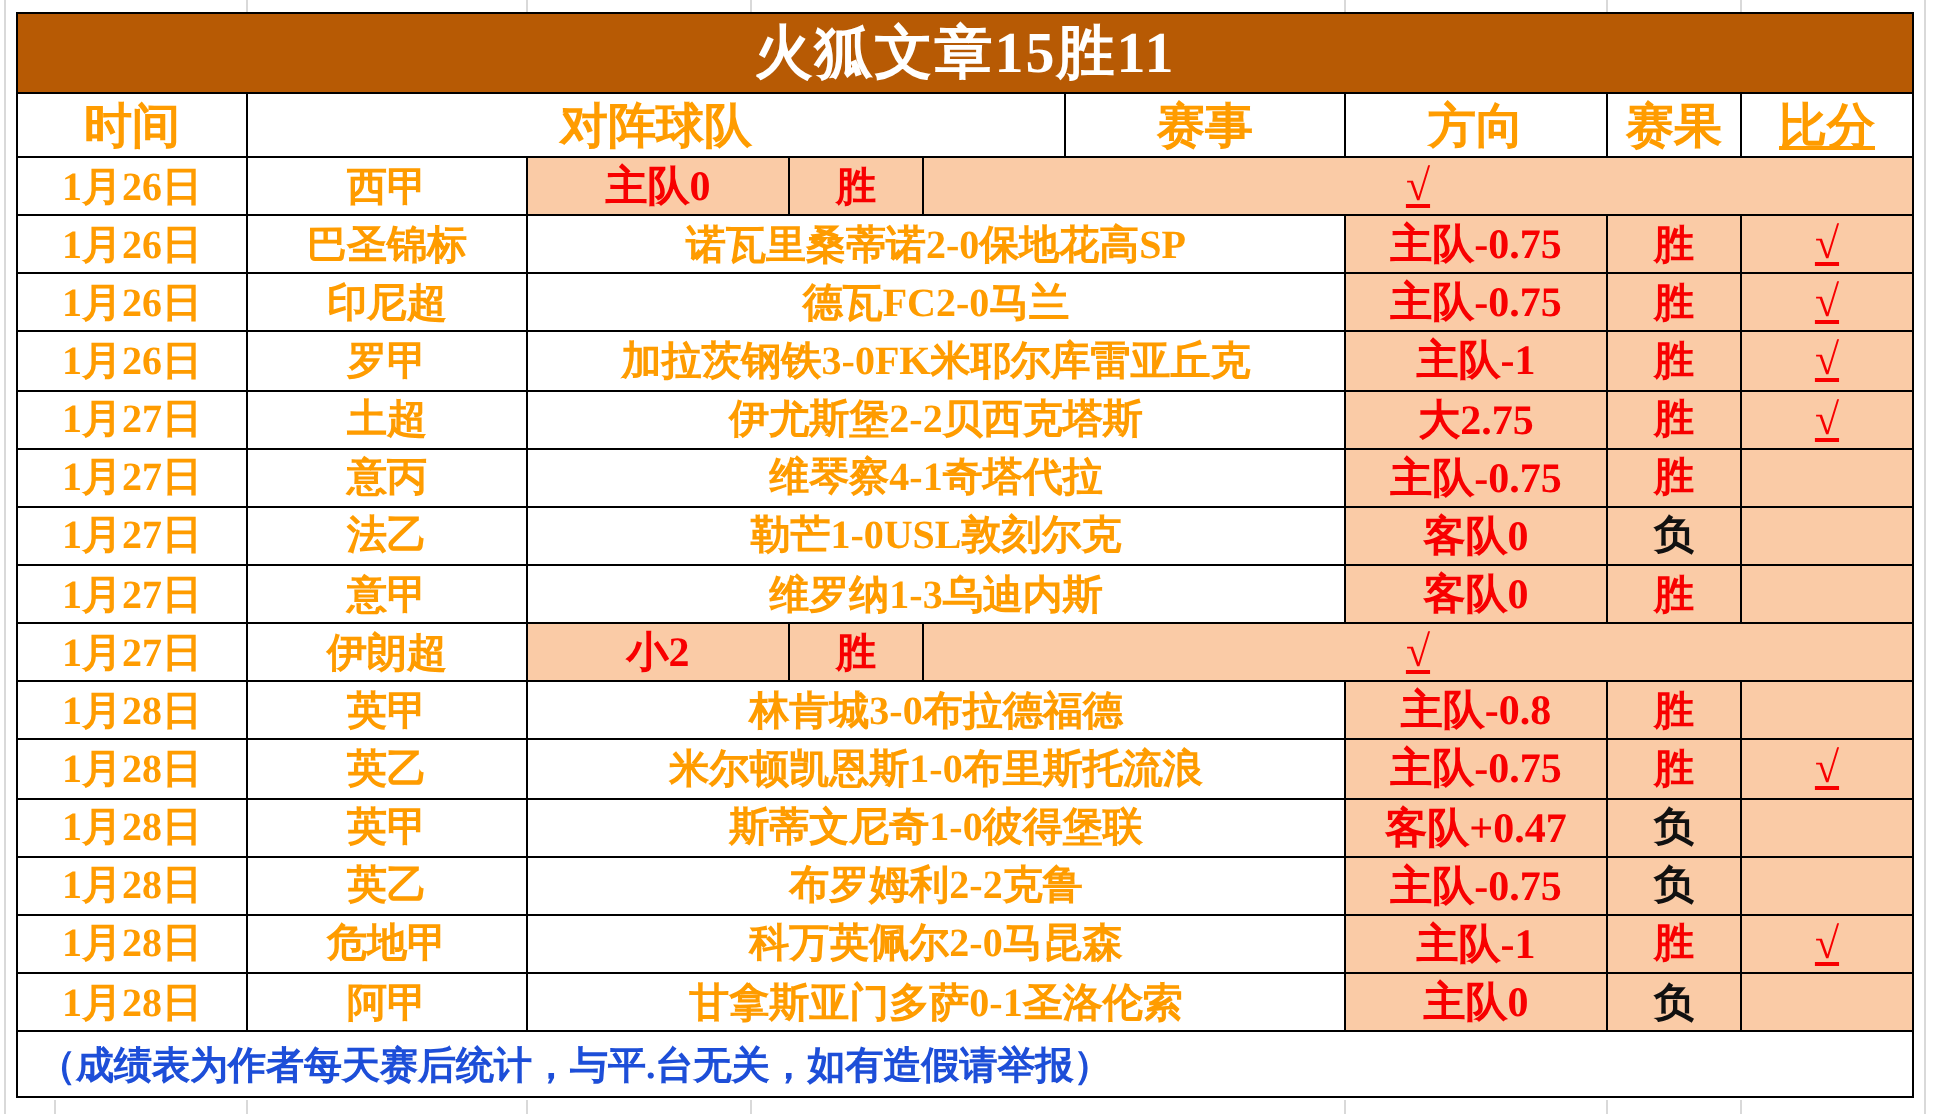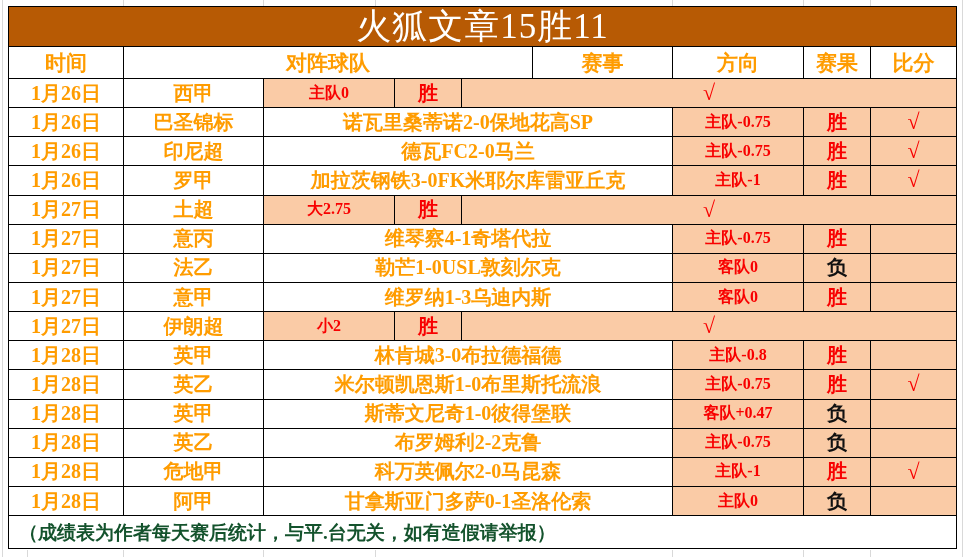--- a/index.html
+++ b/index.html
@@ -9,49 +9,49 @@
   .sheet{position:relative;width:970px;height:557px;background:#ffffff;}
   .gridline{position:absolute;background:#d9d9d9;}
   .gl-v{width:1px;}
   
   .tbl{
     position:absolute;left:8px;top:6px;width:949px;height:543px;
     border:1px solid #000;box-sizing:border-box;background:#fff;
   }
   .titlebar{
     height:40px;line-height:40px;text-align:center;color:#fff;
-    font-size:35px;font-weight:400;border-bottom:1px solid #000;box-sizing:border-box;
+    font-size:29px;font-weight:700;border-bottom:1px solid #000;box-sizing:border-box;
     letter-spacing:1px;
   }
   .row{display:flex;width:100%;box-sizing:border-box;}
   .cell{
     box-sizing:border-box;border-right:1px solid #000;border-bottom:1px solid #000;
     display:flex;align-items:center;justify-content:center;
     font-weight:700;font-size:20px;overflow:hidden;white-space:nowrap;
   }
   .cell:last-child{border-right:none;}
   .c-time{width:115px;}
   .c-league{width:140px;}
   .c-teams{width:409px;}
   .c-dir{width:131px;}
   .c-res{width:67px;}
-  .c-score{width:87px;flex:1;}
+  .c-score{width:87px;flex:1;text-decoration:underline;}
   .hdr{height:32px;}
-  .hdr .cell{font-size:21px;}
+  .hdr .cell{font-size:24px;}
   .rows{display:flex;flex-direction:column;height:437px;align-items:flex-end;}
   .rows .row{flex:1;}
   .orange{color:#FF9C00;}
   .red{color:#F80000;}
   .black{color:#111111;}
   .peach{background:#FACBA6;}
-  .dir-cell{font-size:16px;}
+  .dir-cell{font-size:21px;}
   .check-cell{font-size:22px;}
   .footer{
     height:33px;display:flex;align-items:center;
-    color:#14532d;font-size:19px;font-weight:700;padding-left:10px;box-sizing:border-box;
+    color:#1d4ed8;font-size:19px;font-weight:700;padding-left:10px;box-sizing:border-box;
     white-space:nowrap;
   }
 </style>
 </head>
 <body>
 
 <div class="sheet">
 
   <div class="gridline gl-v" style="left:2px;top:0;height:557px;"></div>
   <div class="gridline gl-v" style="left:962px;top:0;height:557px;"></div>
@@ -114,20 +114,21 @@
     <div class="cell c-league orange">罗甲</div>
     <div class="cell c-teams orange">加拉茨钢铁3-0FK米耶尔库雷亚丘克</div>
     <div class="cell c-dir peach red dir-cell">主队-1</div>
     <div class="cell c-res peach red">胜</div>
     <div class="cell c-score peach red check-cell">√</div>
   </div>
 
   <div class="row">
     <div class="cell c-time orange">1月27日</div>
     <div class="cell c-league orange">土超</div>
+    <div class="cell c-teams orange">伊尤斯堡2-2贝西克塔斯</div>
     <div class="cell c-dir peach red dir-cell">大2.75</div>
     <div class="cell c-res peach red">胜</div>
     <div class="cell c-score peach red check-cell">√</div>
   </div>
 
   <div class="row">
     <div class="cell c-time orange">1月27日</div>
     <div class="cell c-league orange">意丙</div>
     <div class="cell c-teams orange">维琴察4-1奇塔代拉</div>
     <div class="cell c-dir peach red dir-cell">主队-0.75</div>

